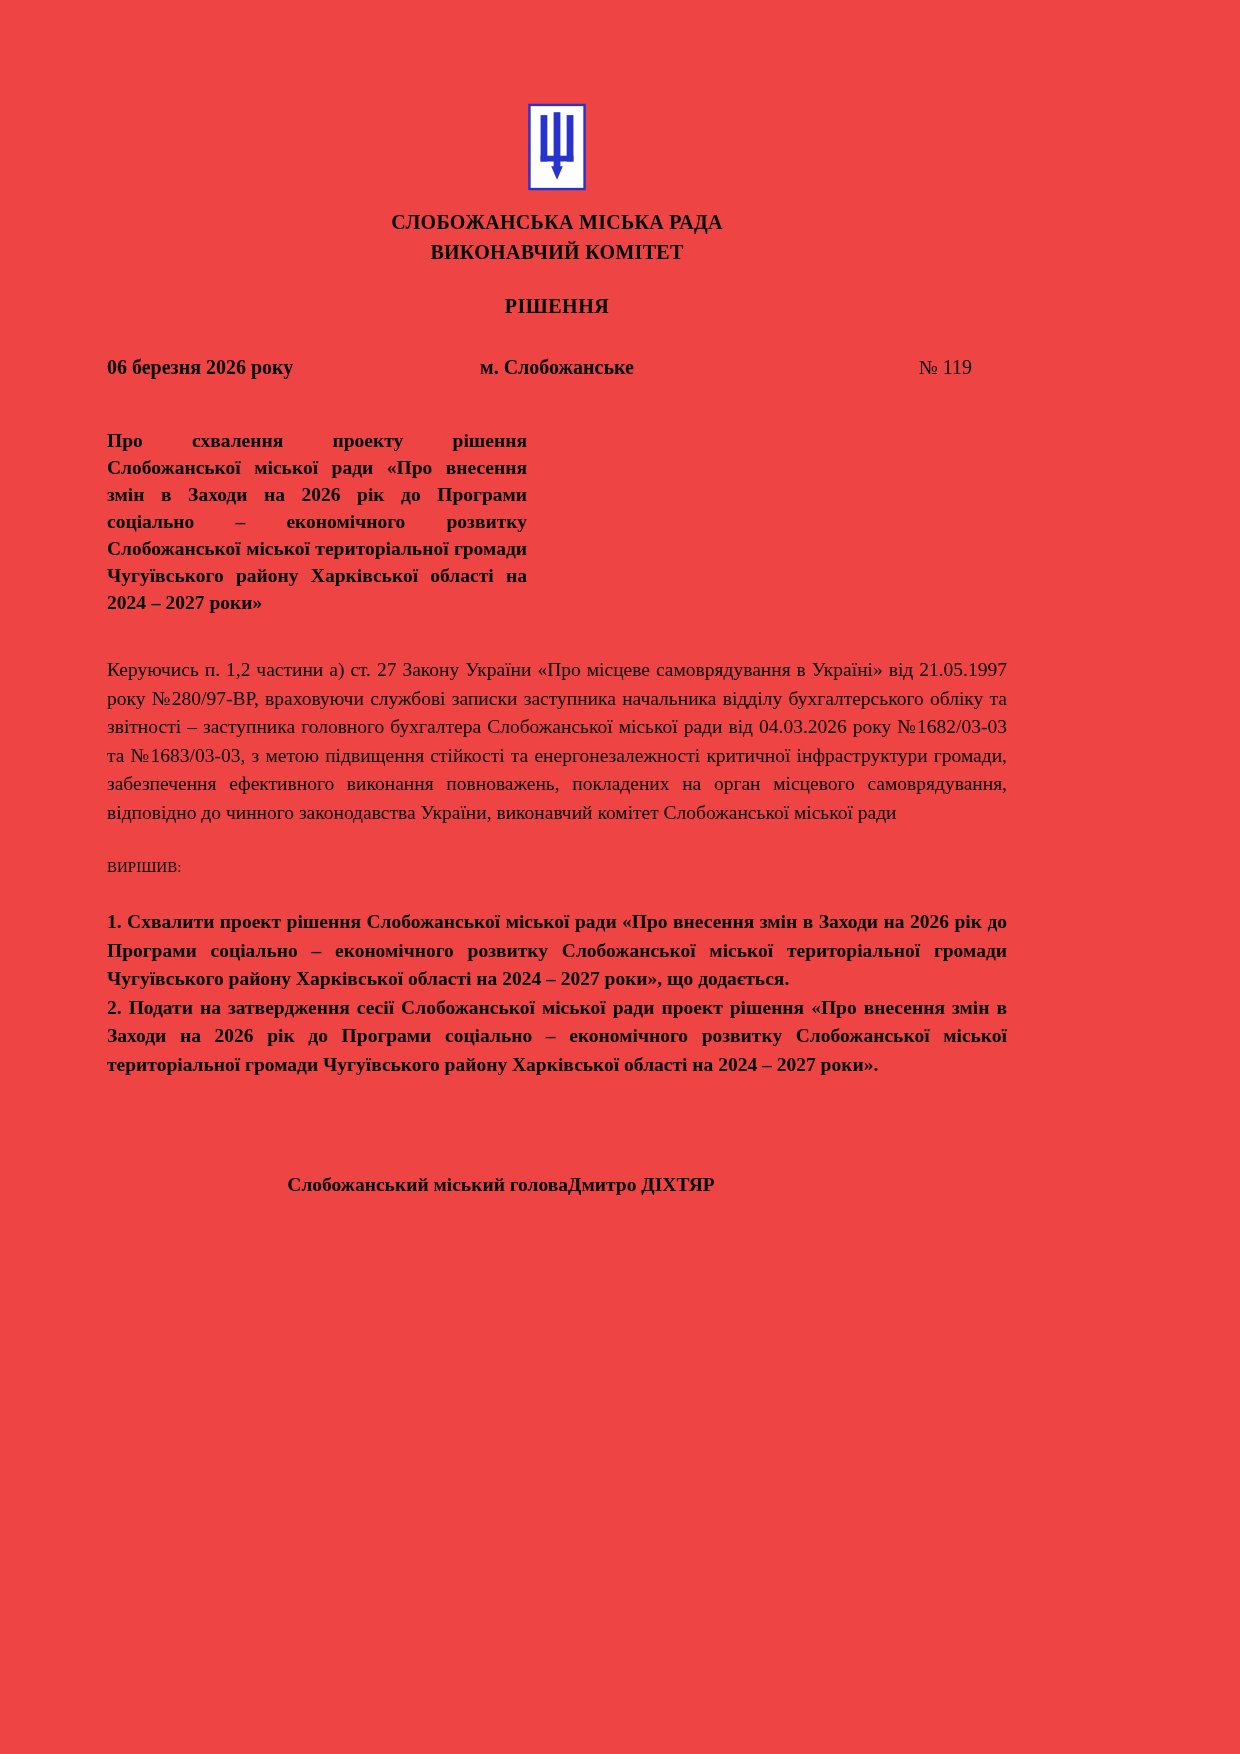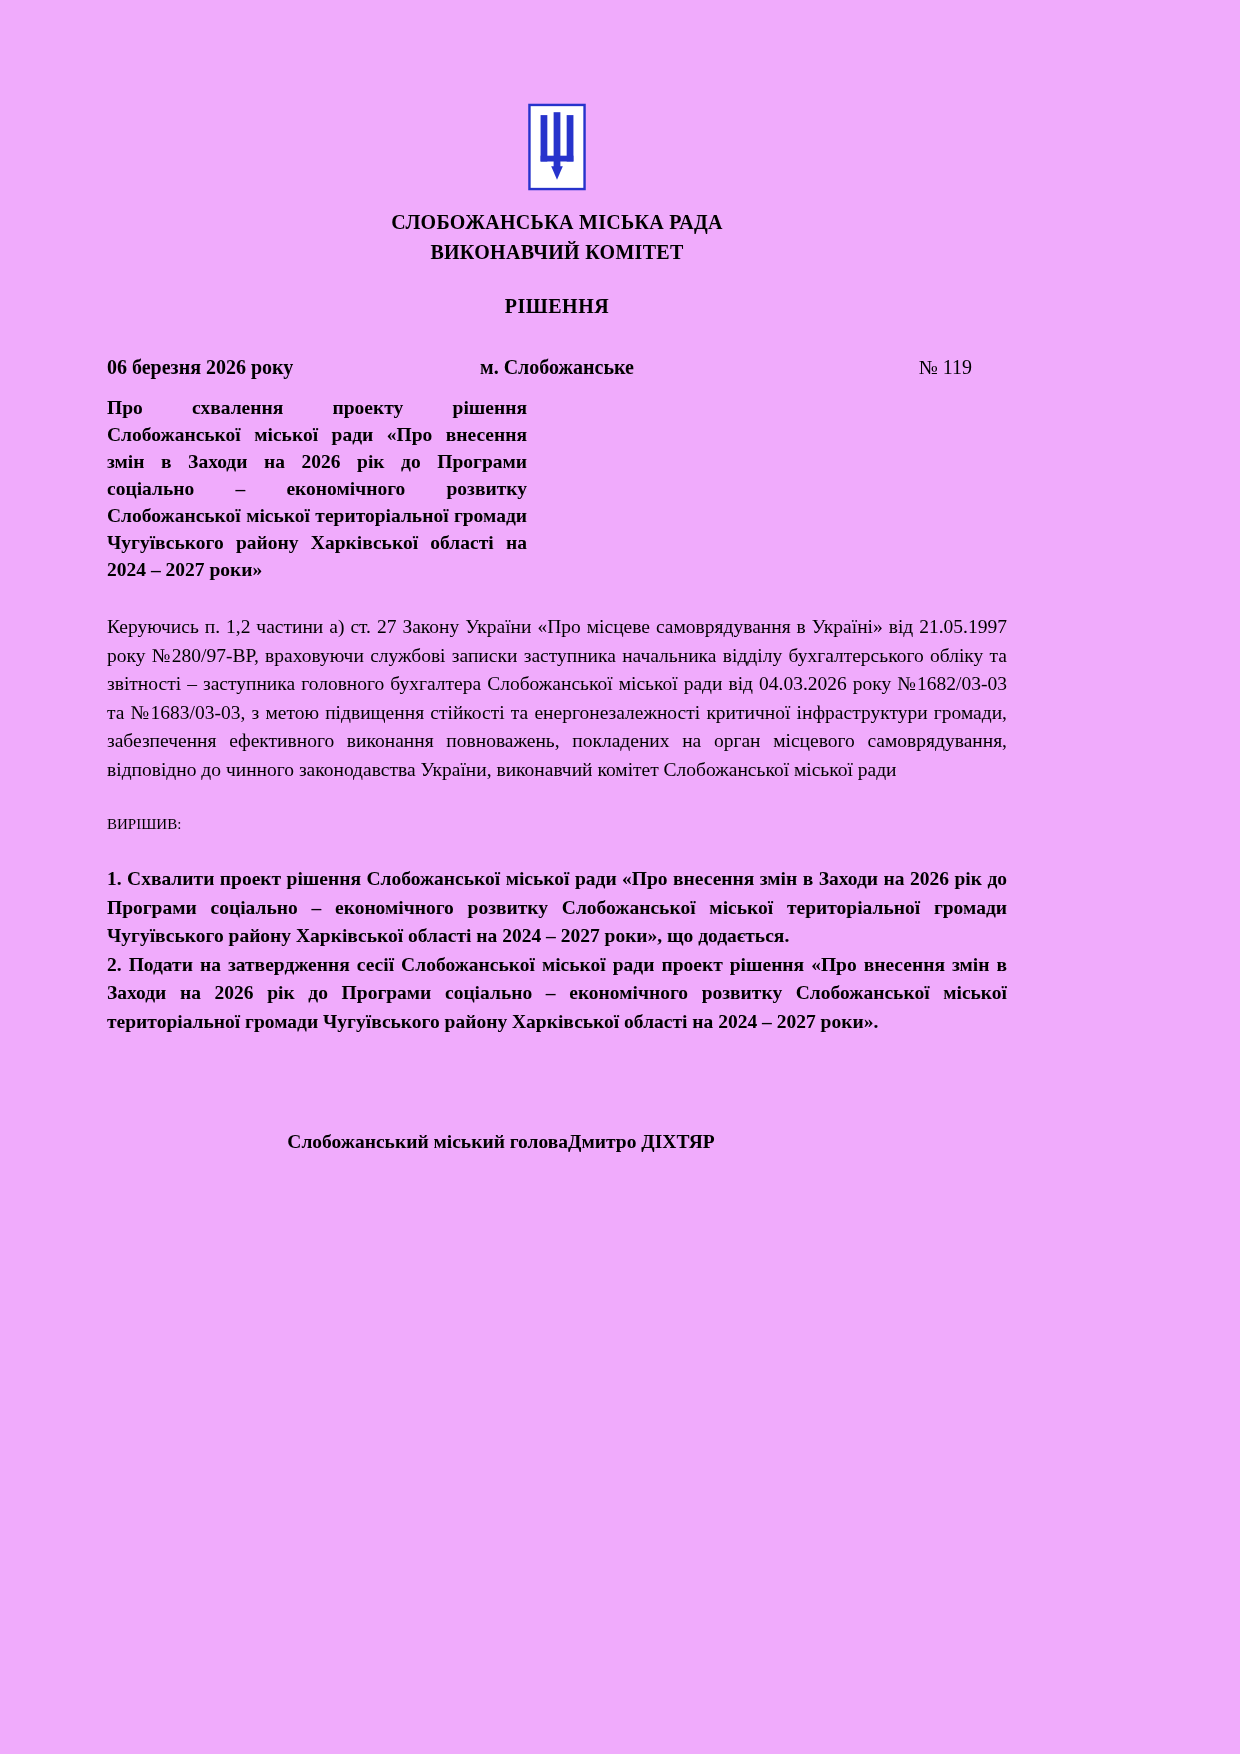--- a/index.html
+++ b/index.html
@@ -1,19 +1,19 @@
 <!DOCTYPE html>
 <html><head>
 <meta charset="utf-8">
 <style>
   html, body { margin: 0; padding: 0; background: #ffffff; }
   .page {
     width: 1240px;
     height: 1754px;
-    background: #f0abfc;
+    background: #ef4444;
     color: #000000;
     font-family: "Liberation Serif", serif;
     box-sizing: border-box;
     padding-top: 103px;
     position: relative;
     overflow: hidden;
   }
   .content {
     margin-left: 107px;
     width: 900px;
@@ -39,29 +39,29 @@
   }
   .meta-row {
     display: flex;
     margin-top: 38px;
     font-size: 20px;
   }
   .meta-row .date { width: 33%; font-weight: bold; }
   .meta-row .place { width: 34%; text-align: center; font-weight: bold; }
   .meta-row .number { width: 33%; text-align: right; padding-right: 35px; box-sizing: border-box; }
   .subject {
-    margin-top: 15px;
+    margin-top: 48px;
     width: 420px;
     font-weight: bold;
     font-size: 19.5px;
     line-height: 27px;
     text-align: justify;
   }
   .preamble {
-    margin-top: 30px;
+    margin-top: 40px;
     font-size: 19.5px;
     line-height: 28.5px;
     text-align: justify;
   }
   .resolved {
     margin-top: 32px;
     font-size: 15px;
   }
   .items {
     margin-top: 32px;

